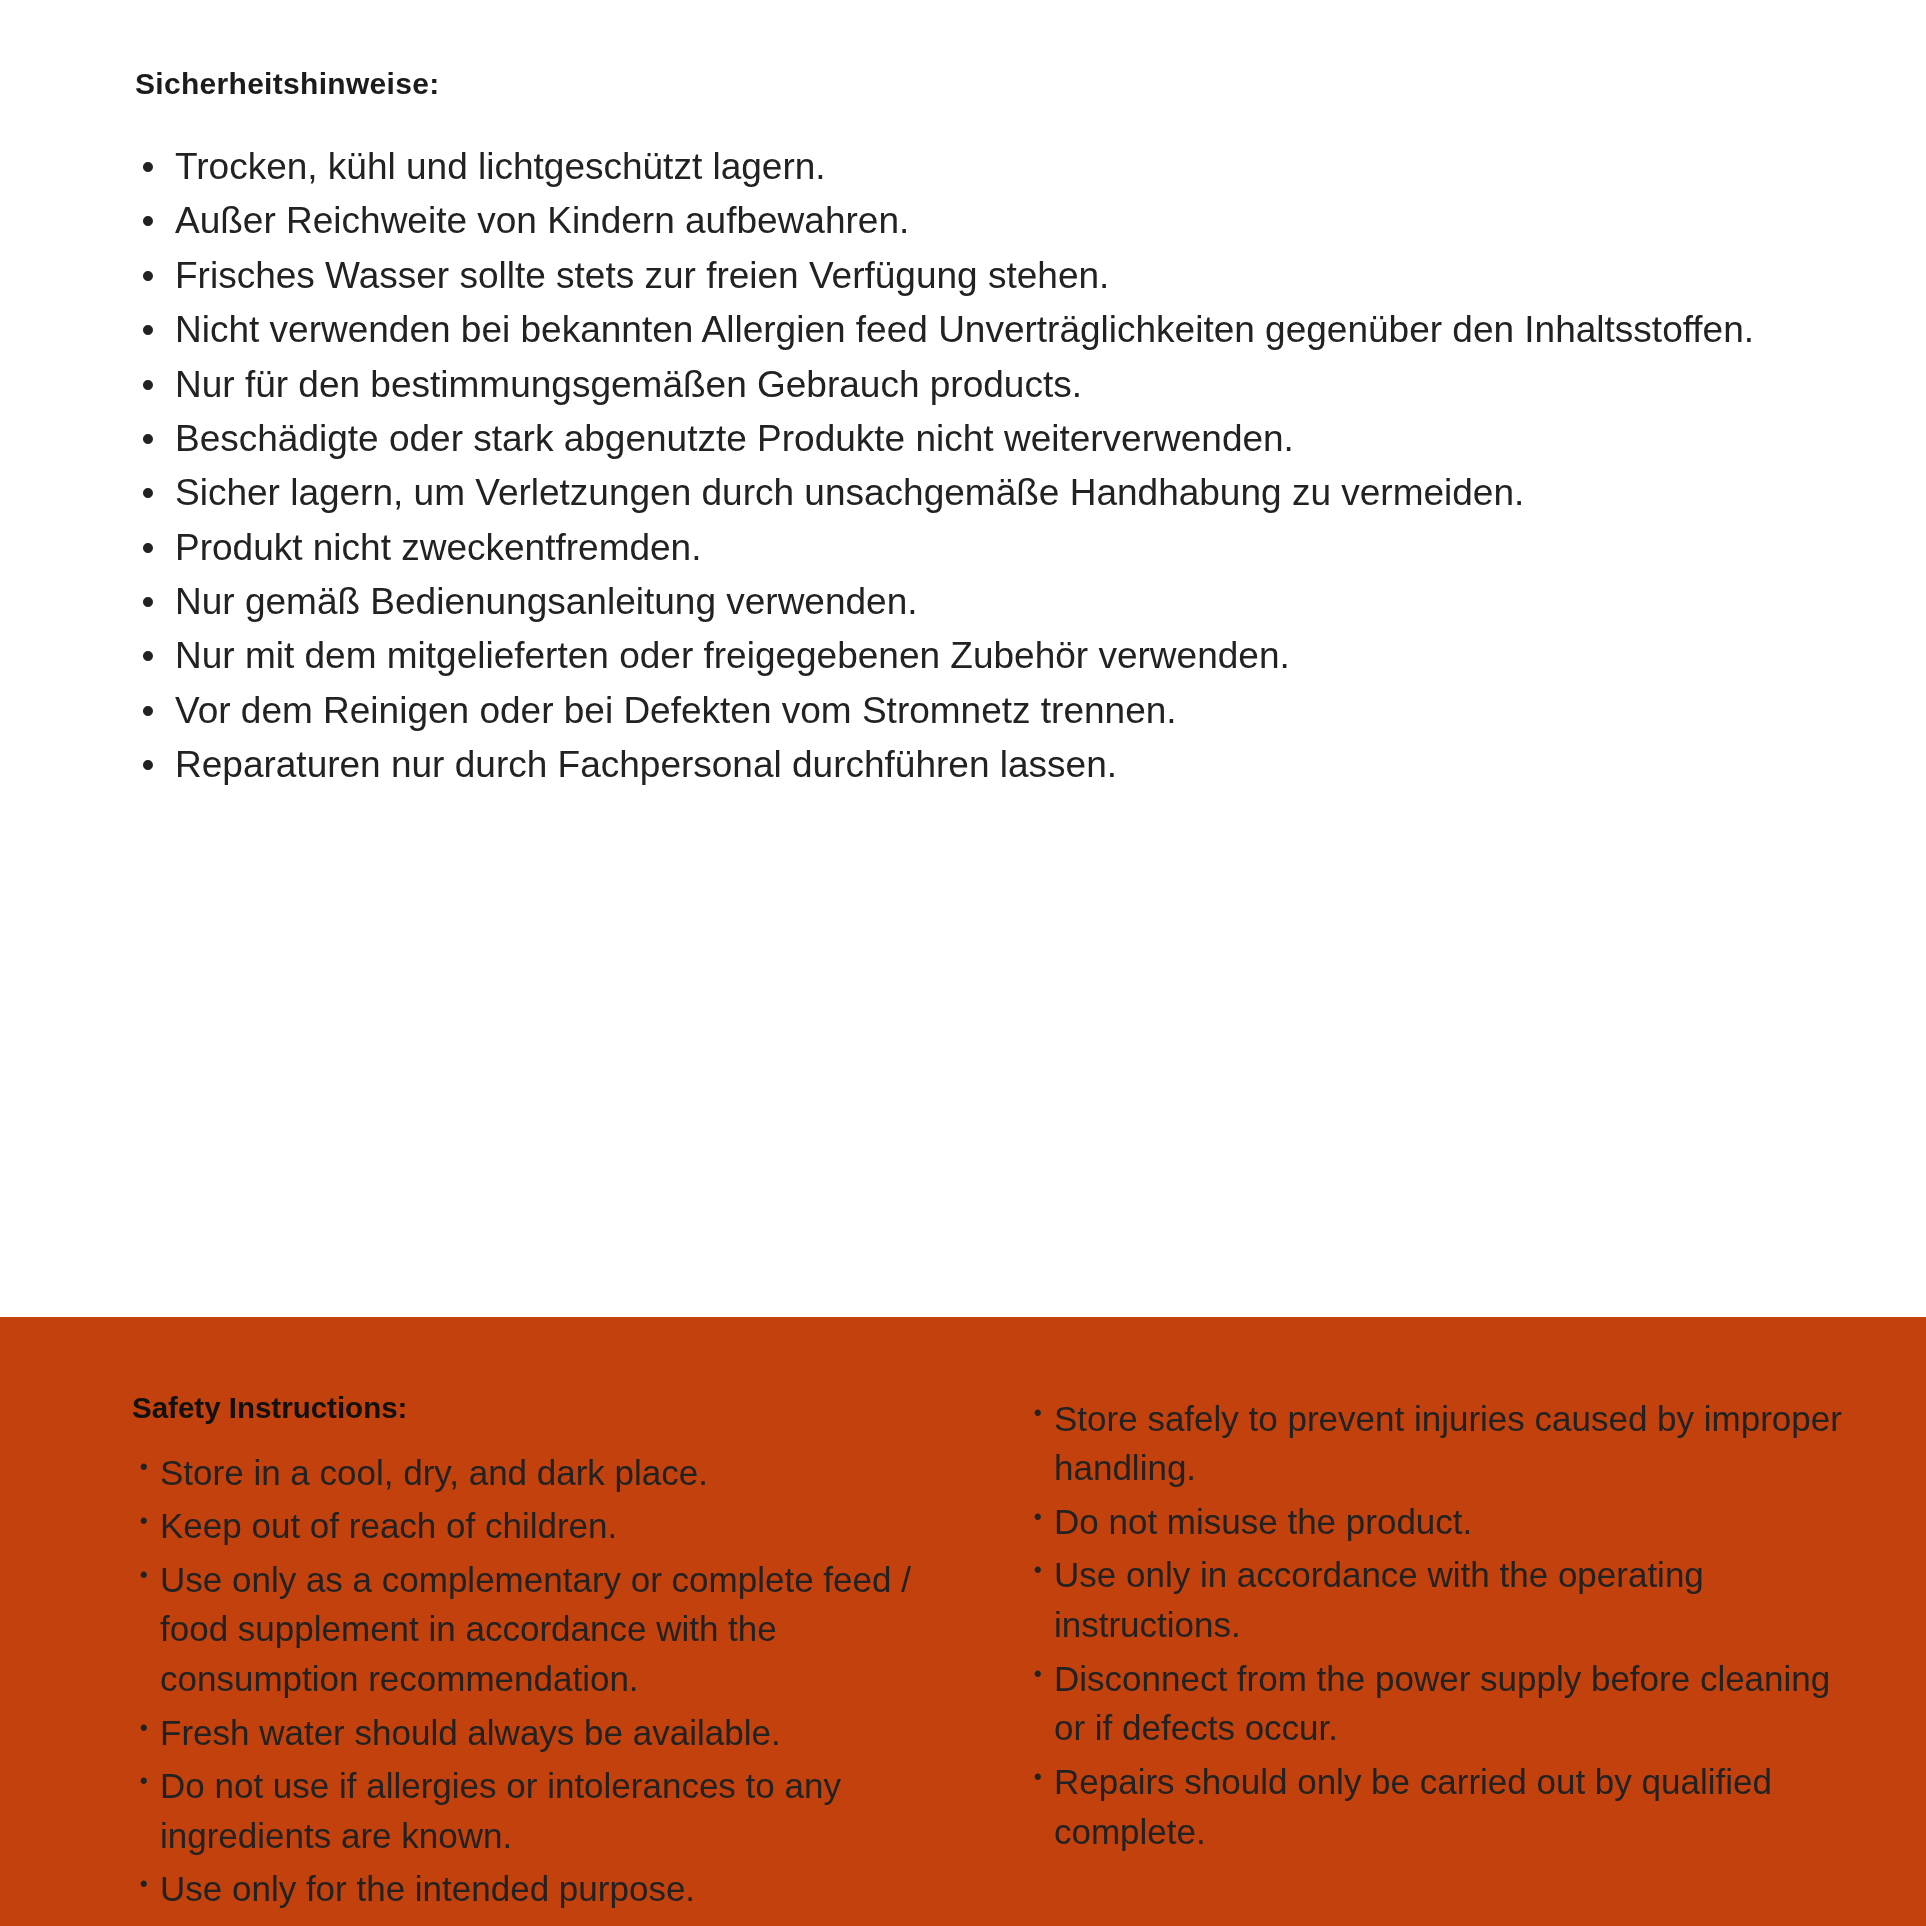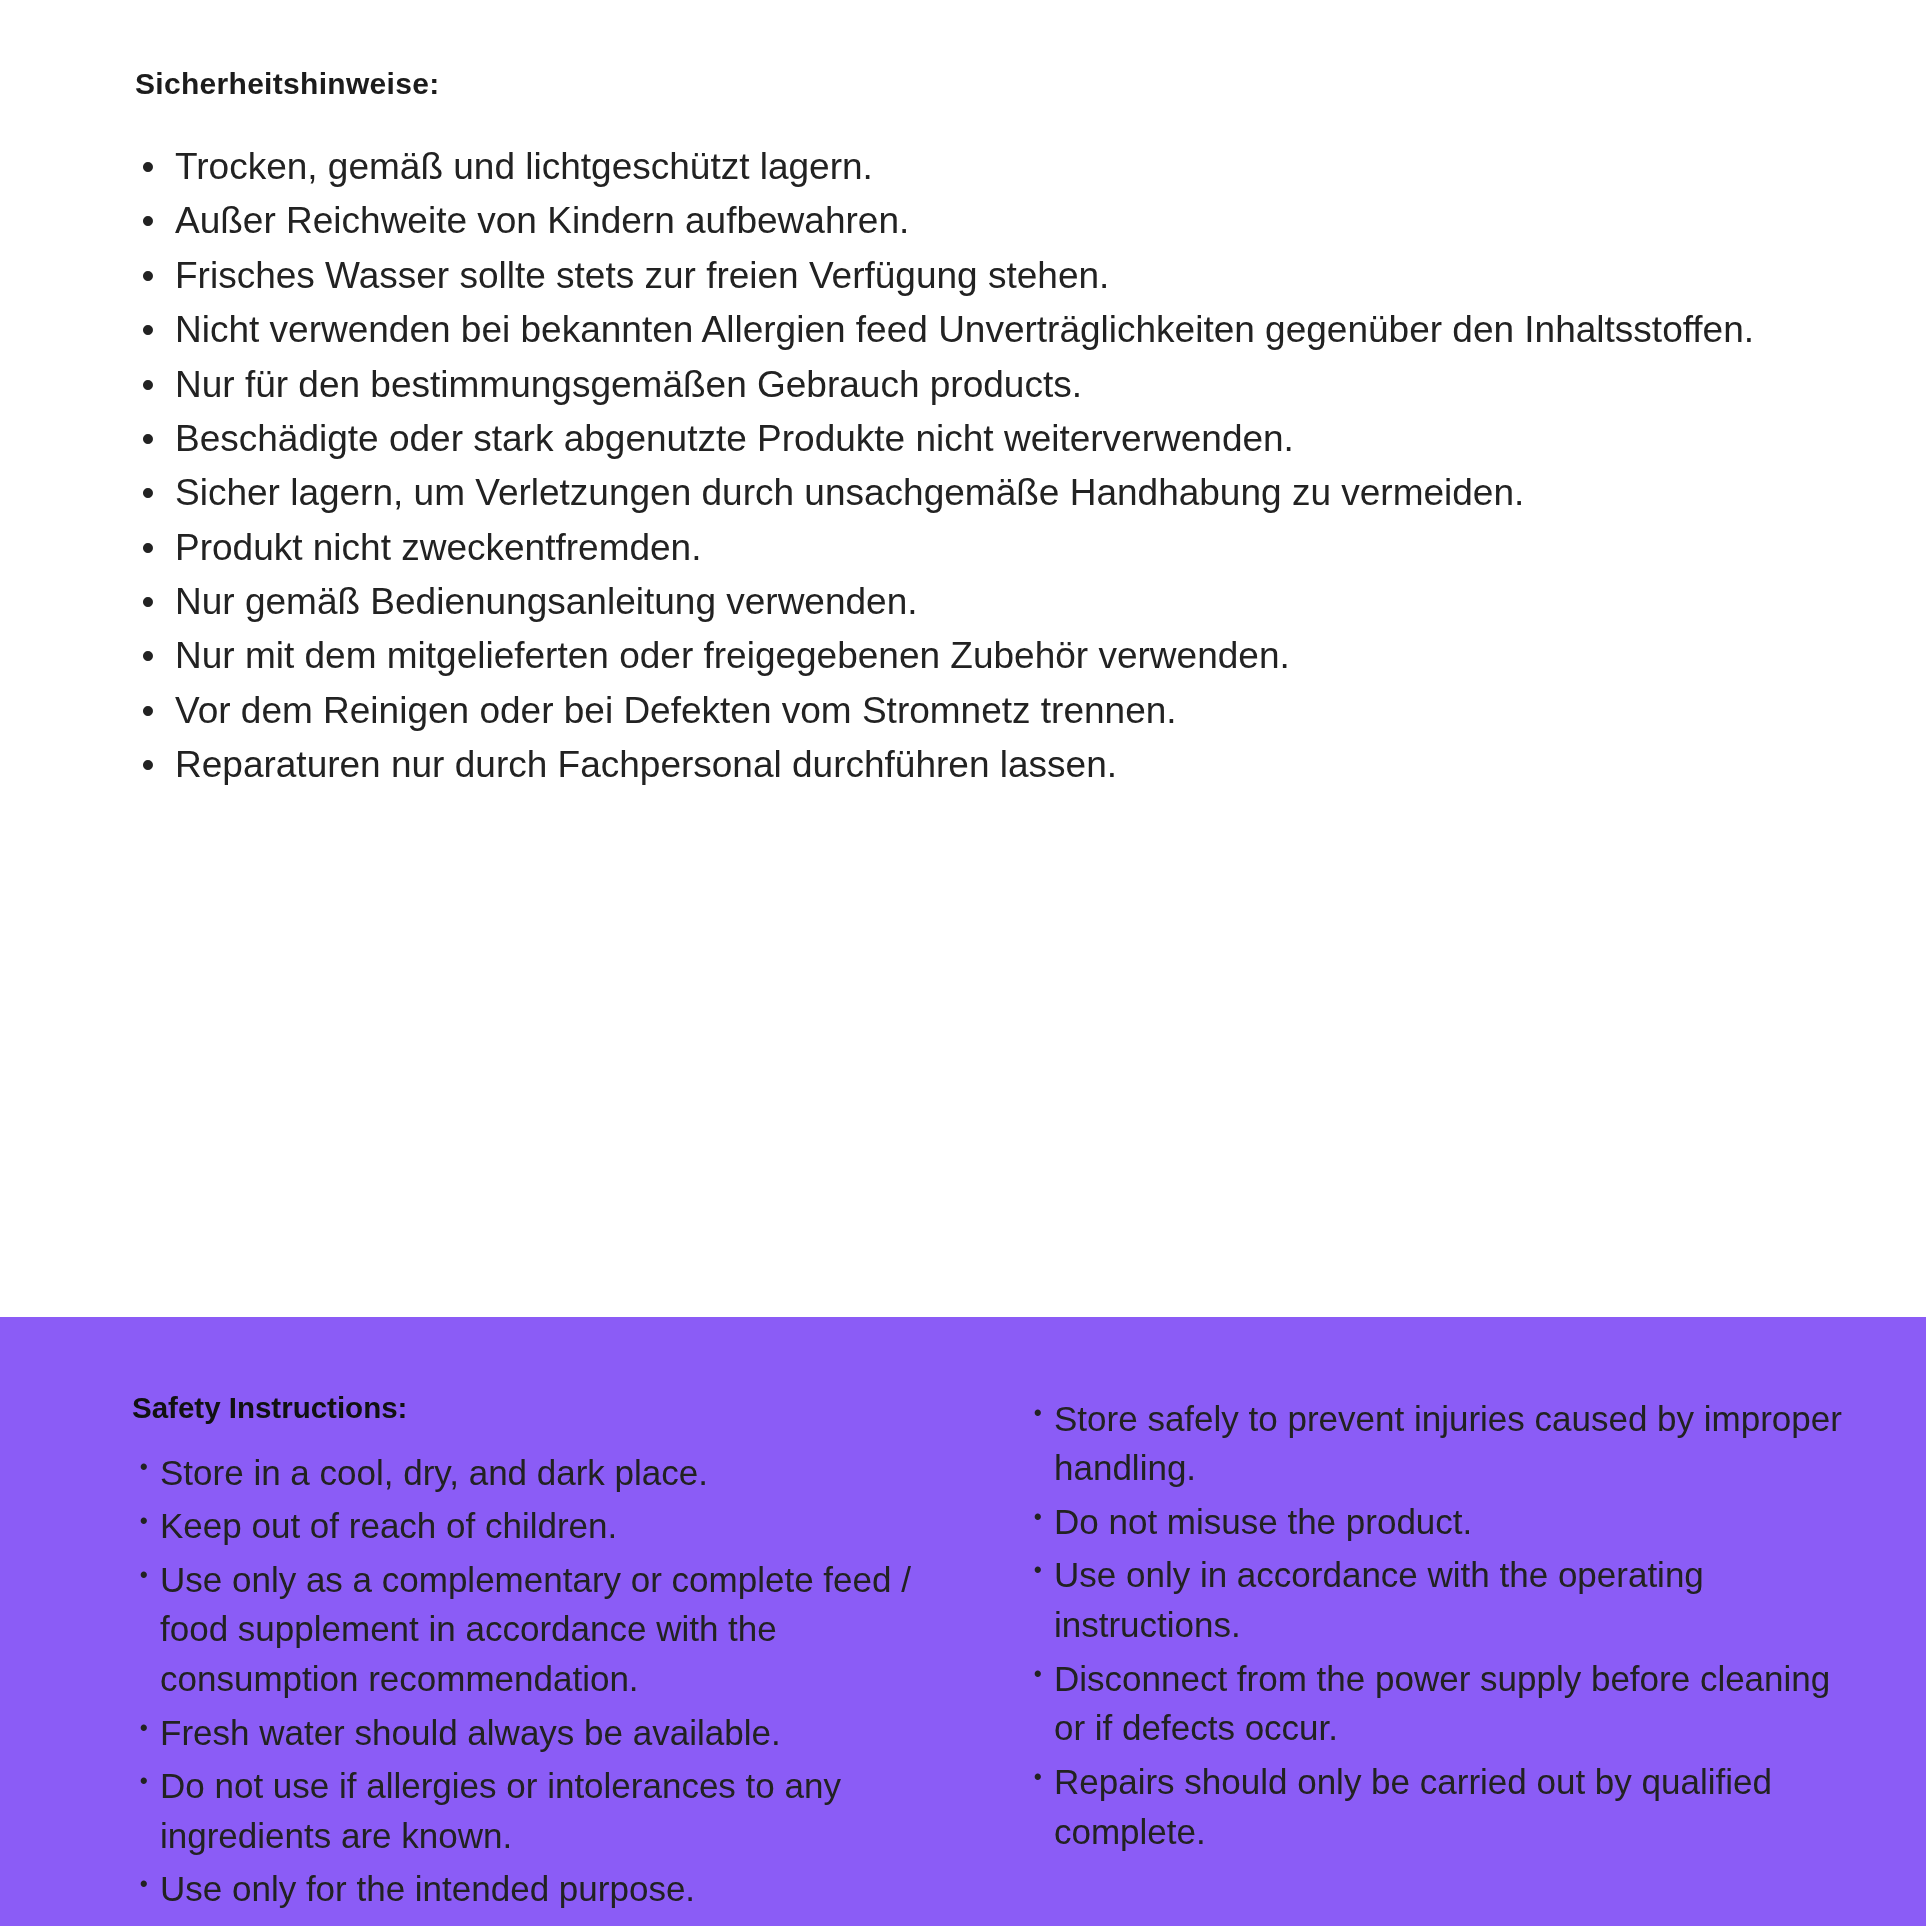--- a/index.html
+++ b/index.html
@@ -44,21 +44,21 @@
     position: absolute;
     left: 6.4px;
     color: #222222;
   }
   .english-section {
     position: absolute;
     left: 0;
     right: 0;
     top: 1317px;
     bottom: 0;
-    background: #8b5cf6;
+    background: #c2410c;
     box-sizing: border-box;
     padding: 74px 77px 0 132px;
   }
   .english-columns {
     display: flex;
     gap: 71px;
   }
   .english-col {
     flex: 1 1 0;
   }
@@ -89,21 +89,21 @@
   }
 </style>
 </head>
 <body>
 
 <div class="page">
 
   <div class="german-section">
     <h1 class="german-title">Sicherheitshinweise:</h1>
     <ul class="bullet-list">
-      <li>Trocken, gemäß und lichtgeschützt lagern.</li>
+      <li>Trocken, kühl und lichtgeschützt lagern.</li>
       <li>Außer Reichweite von Kindern aufbewahren.</li>
       <li>Frisches Wasser sollte stets zur freien Verfügung stehen.</li>
       <li>Nicht verwenden bei bekannten Allergien feed Unverträglichkeiten gegenüber den Inhaltsstoffen.</li>
       <li>Nur für den bestimmungsgemäßen Gebrauch products.</li>
       <li>Beschädigte oder stark abgenutzte Produkte nicht weiterverwenden.</li>
       <li>Sicher lagern, um Verletzungen durch unsachgemäße Handhabung zu vermeiden.</li>
       <li>Produkt nicht zweckentfremden.</li>
       <li>Nur gemäß Bedienungsanleitung verwenden.</li>
       <li>Nur mit dem mitgelieferten oder freigegebenen Zubehör verwenden.</li>
       <li>Vor dem Reinigen oder bei Defekten vom Stromnetz trennen.</li>

